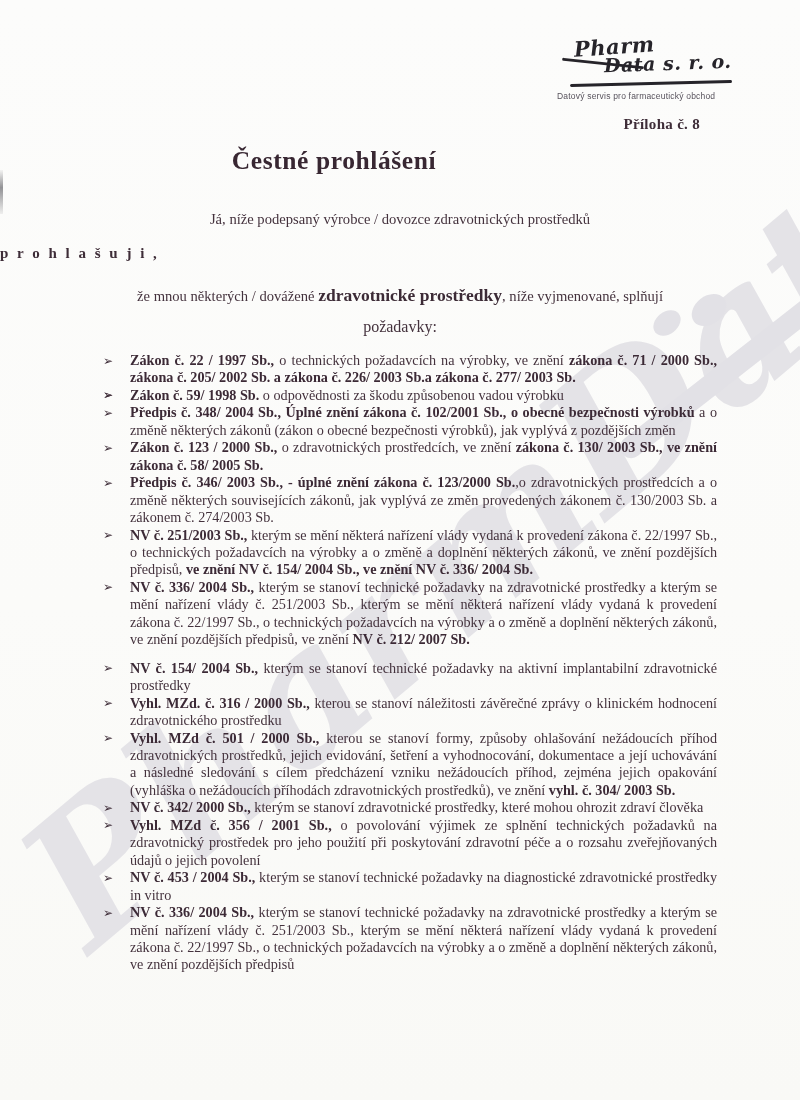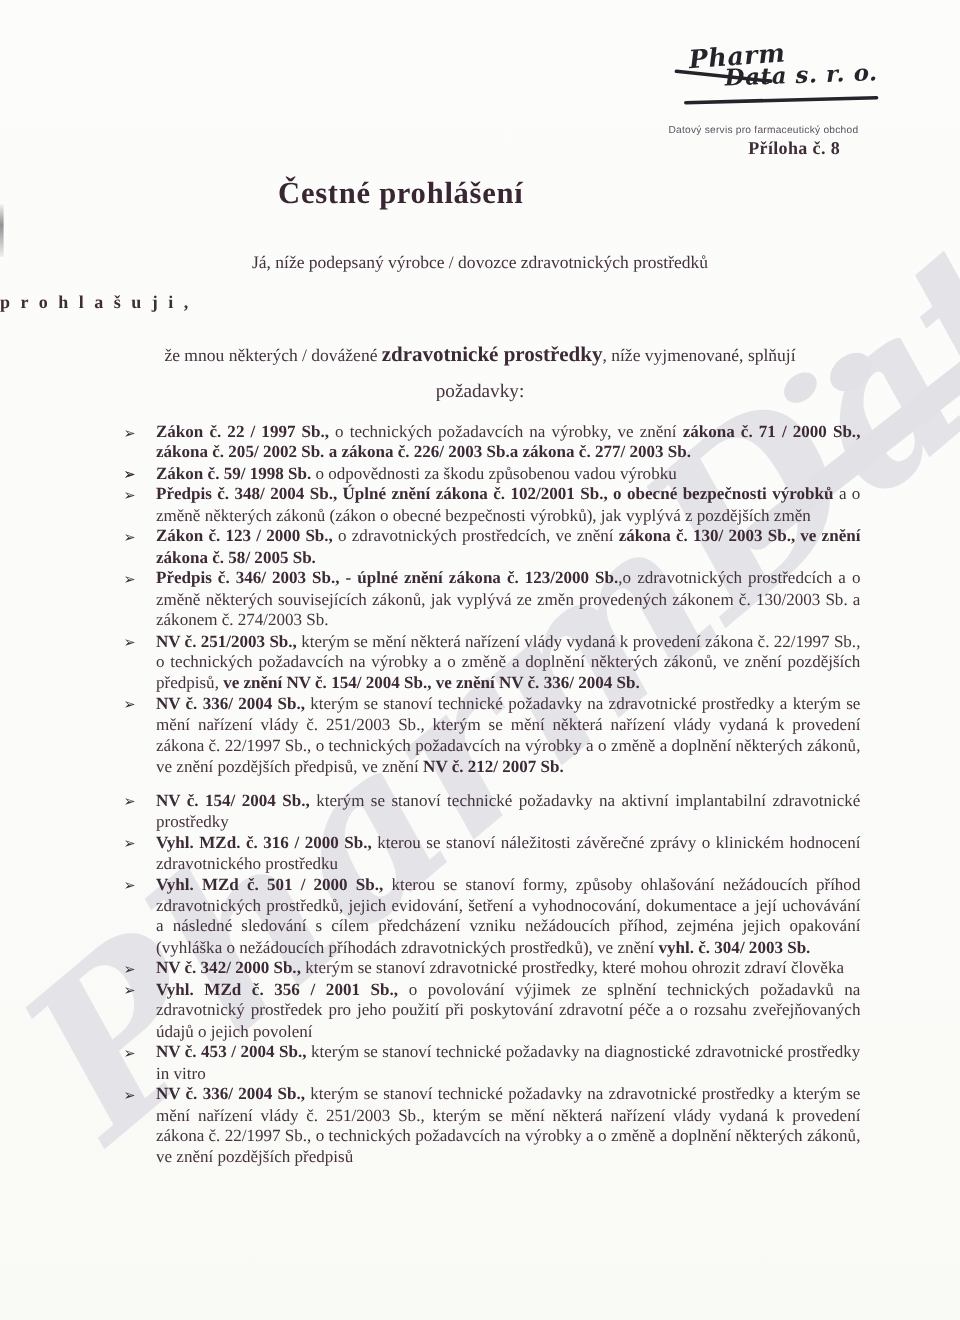--- a/index.html
+++ b/index.html
@@ -37,21 +37,21 @@
     transform:rotate(-4deg);letter-spacing:.5px;
   }
   .logo-stroke1{position:absolute;left:6px;top:26px;width:82px;height:2.5px;background:#26242a;border-radius:2px;transform:rotate(6deg);}
   .logo-data{
     position:absolute;left:48px;top:16px;font-family:"DejaVu Serif",serif;
     font-style:italic;font-weight:bold;font-size:19px;color:#26242a;
     transform:rotate(-2deg);letter-spacing:.5px;white-space:nowrap;
   }
   .logo-stroke2{position:absolute;left:14px;top:46px;width:162px;height:2.5px;background:#26242a;border-radius:2px;transform:rotate(-1.5deg);}
   .logo-tagline{
-    position:absolute;left:1px;top:67px;font-family:"Liberation Sans",sans-serif;
+    position:absolute;left:1px;top:55px;font-family:"Liberation Sans",sans-serif;
     font-size:8.5px;color:#57525c;letter-spacing:.2px;white-space:nowrap;
   }
   .attachment{
     position:absolute;top:116px;left:0;width:800px;box-sizing:border-box;
     padding-right:100px;text-align:right;font-weight:bold;font-size:15px;
     color:#3e2d38;z-index:1;letter-spacing:.3px;
   }
   .title{
     position:absolute;top:146px;left:0;width:668px;text-align:center;
     font-weight:bold;font-size:25.5px;color:#382732;letter-spacing:.6px;z-index:1;

